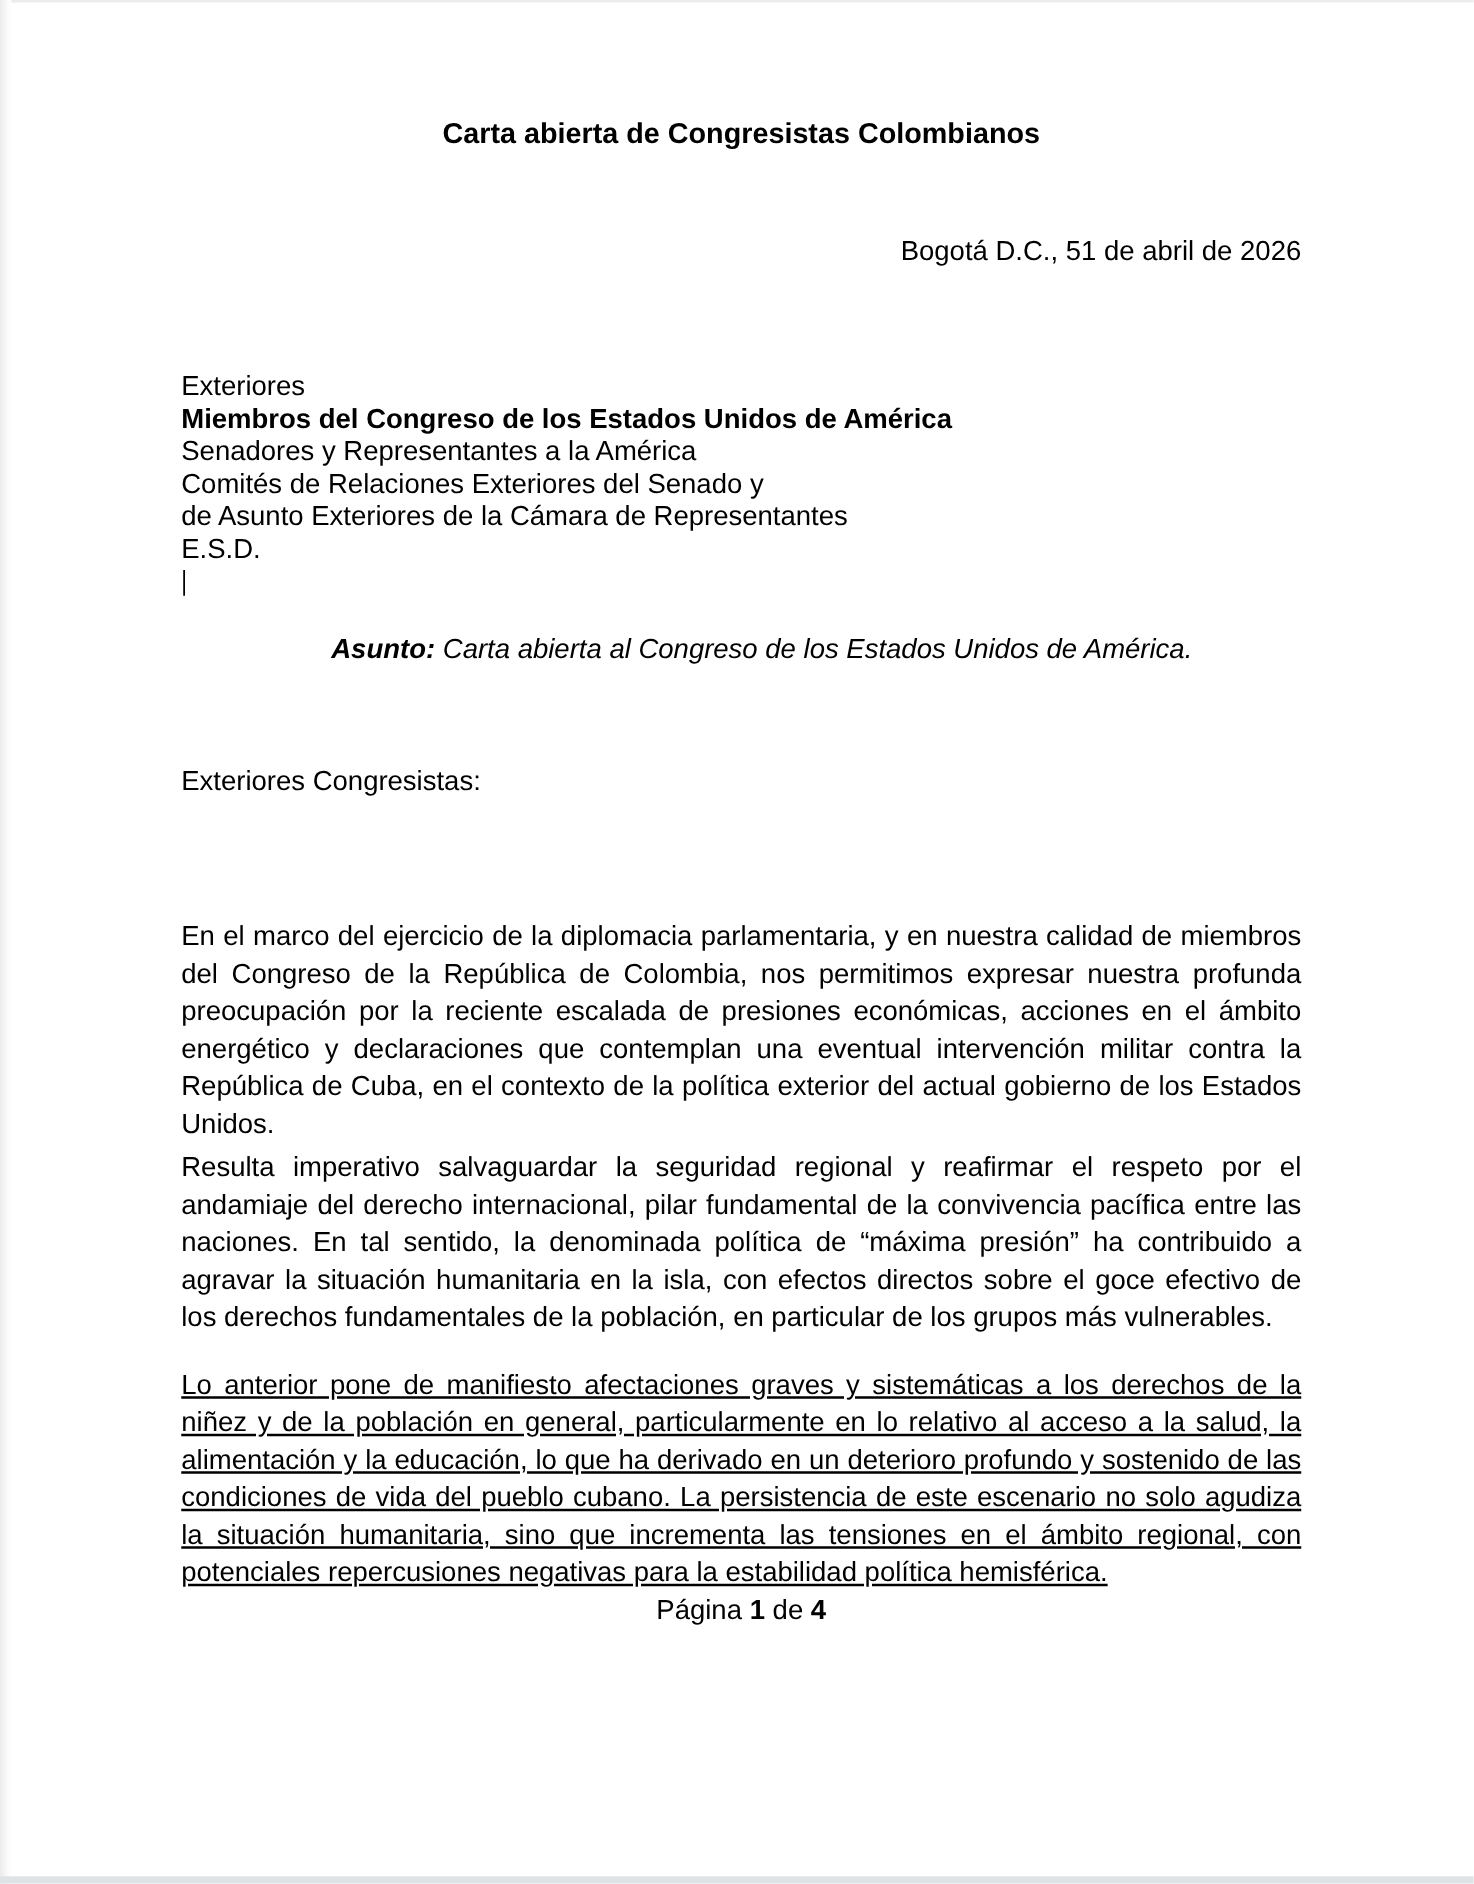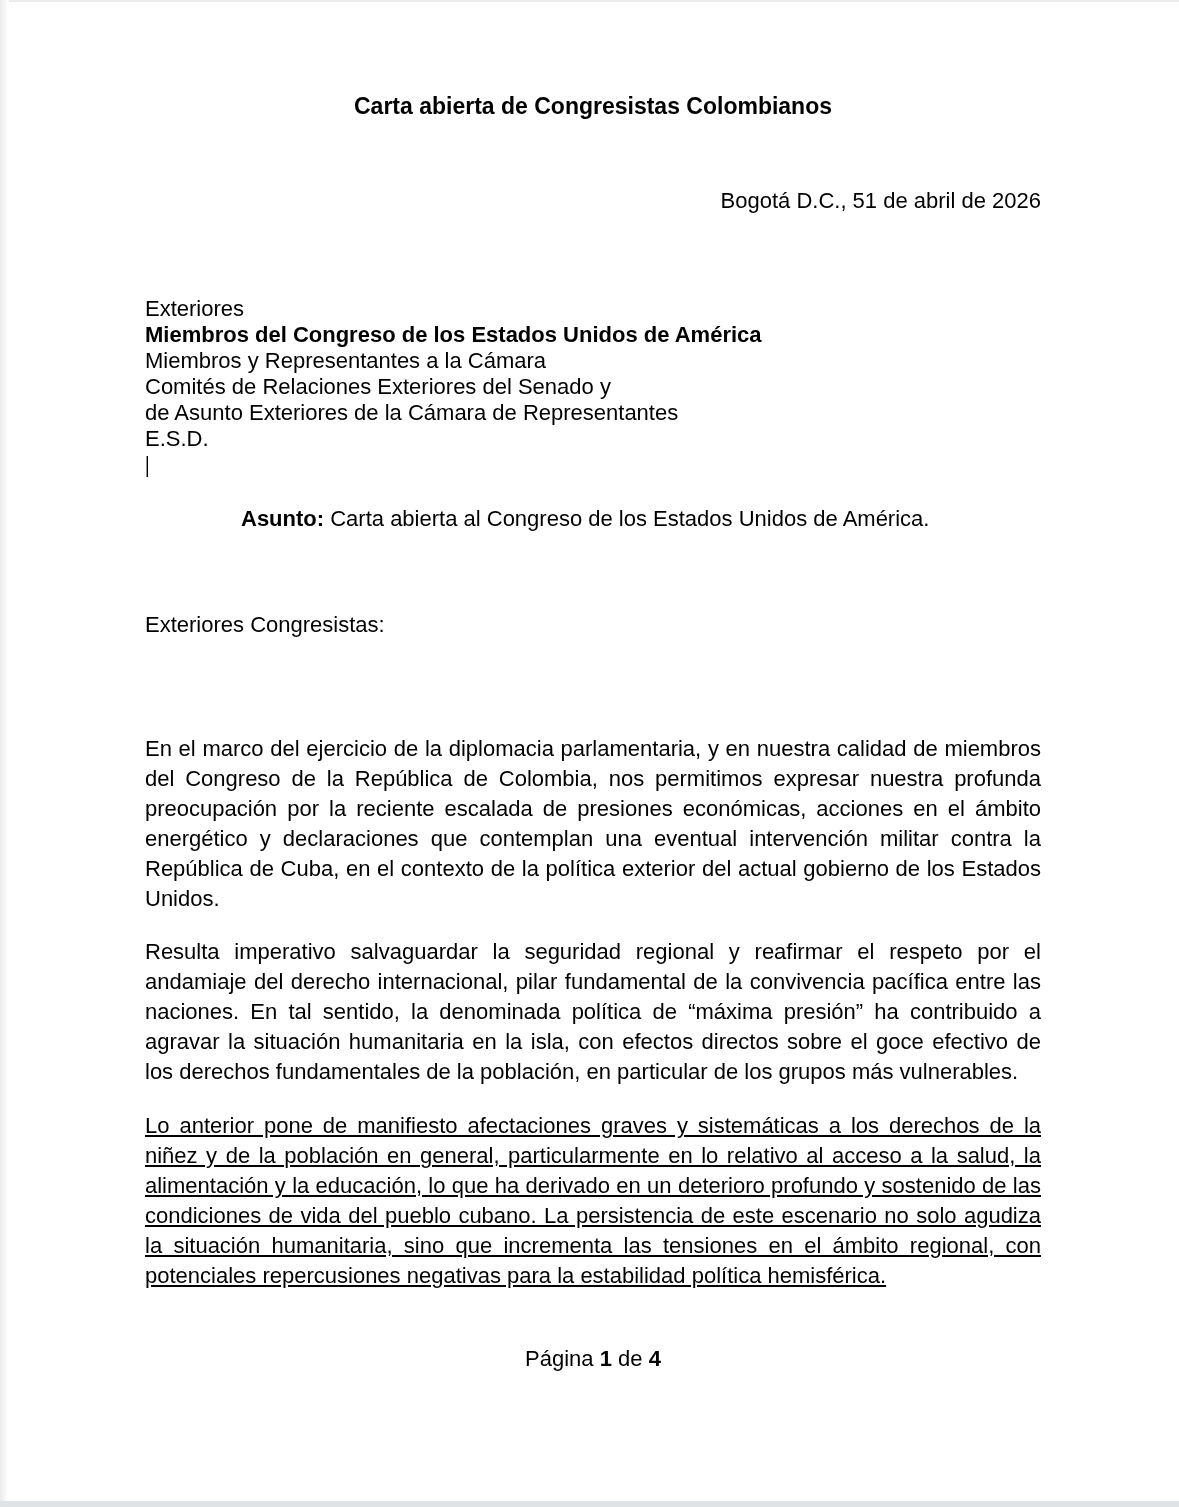--- a/index.html
+++ b/index.html
@@ -59,41 +59,41 @@
 
   .caret {
     display: block;
     font-weight: 400;
     transform: scaleX(0.8);
     transform-origin: left;
   }
 
   .subject {
     margin-top: 26px;
-    margin-left: 96px;
+    margin-left: 120px;
     line-height: 30px;
+    font-style: italic;
   }
   .subject .label { font-weight: bold; }
 
   .salutation {
     margin-top: 76px;
     line-height: 30px;
   }
 
   .para {
     line-height: 30px;
     text-align: justify;
     margin: 0;
   }
   .para.p1 { margin-top: 94px; }
-  .para.p2 { margin-top: 23px; }
+  .para.p2 { margin-top: 5px; }
   .para.p3 { margin-top: 24px; text-decoration: underline; }
 
   .footer {
-    margin-top: 53px;
     text-align: center;
     line-height: 30px;
   }
   .footer .num { font-weight: bold; }
 </style>
 </head>
 <body>
 
 <div class="edge-top"></div>
 <div class="edge-left"></div>
@@ -102,21 +102,21 @@
 
   <div class="title">
     <div>Carta abierta de Congresistas Colombianos</div>
   </div>
 
   <div class="dateline">Bogotá D.C., 51 de abril de 2026</div>
 
   <div class="recipient">
     <div>Exteriores</div>
     <div class="bold">Miembros del Congreso de los Estados Unidos de América</div>
-    <div>Miembros y Representantes a la Cámara</div>
+    <div>Senadores y Representantes a la América</div>
     <div>Comités de Relaciones Exteriores del Senado y</div>
     <div>de Asunto Exteriores de la Cámara de Representantes</div>
     <div>E.S.D.</div>
     <span class="caret">|</span>
   </div>
 
   <div class="subject">
     <span class="label">Asunto:</span>
     <span>Carta abierta al Congreso de los Estados Unidos de América.</span>
   </div>

